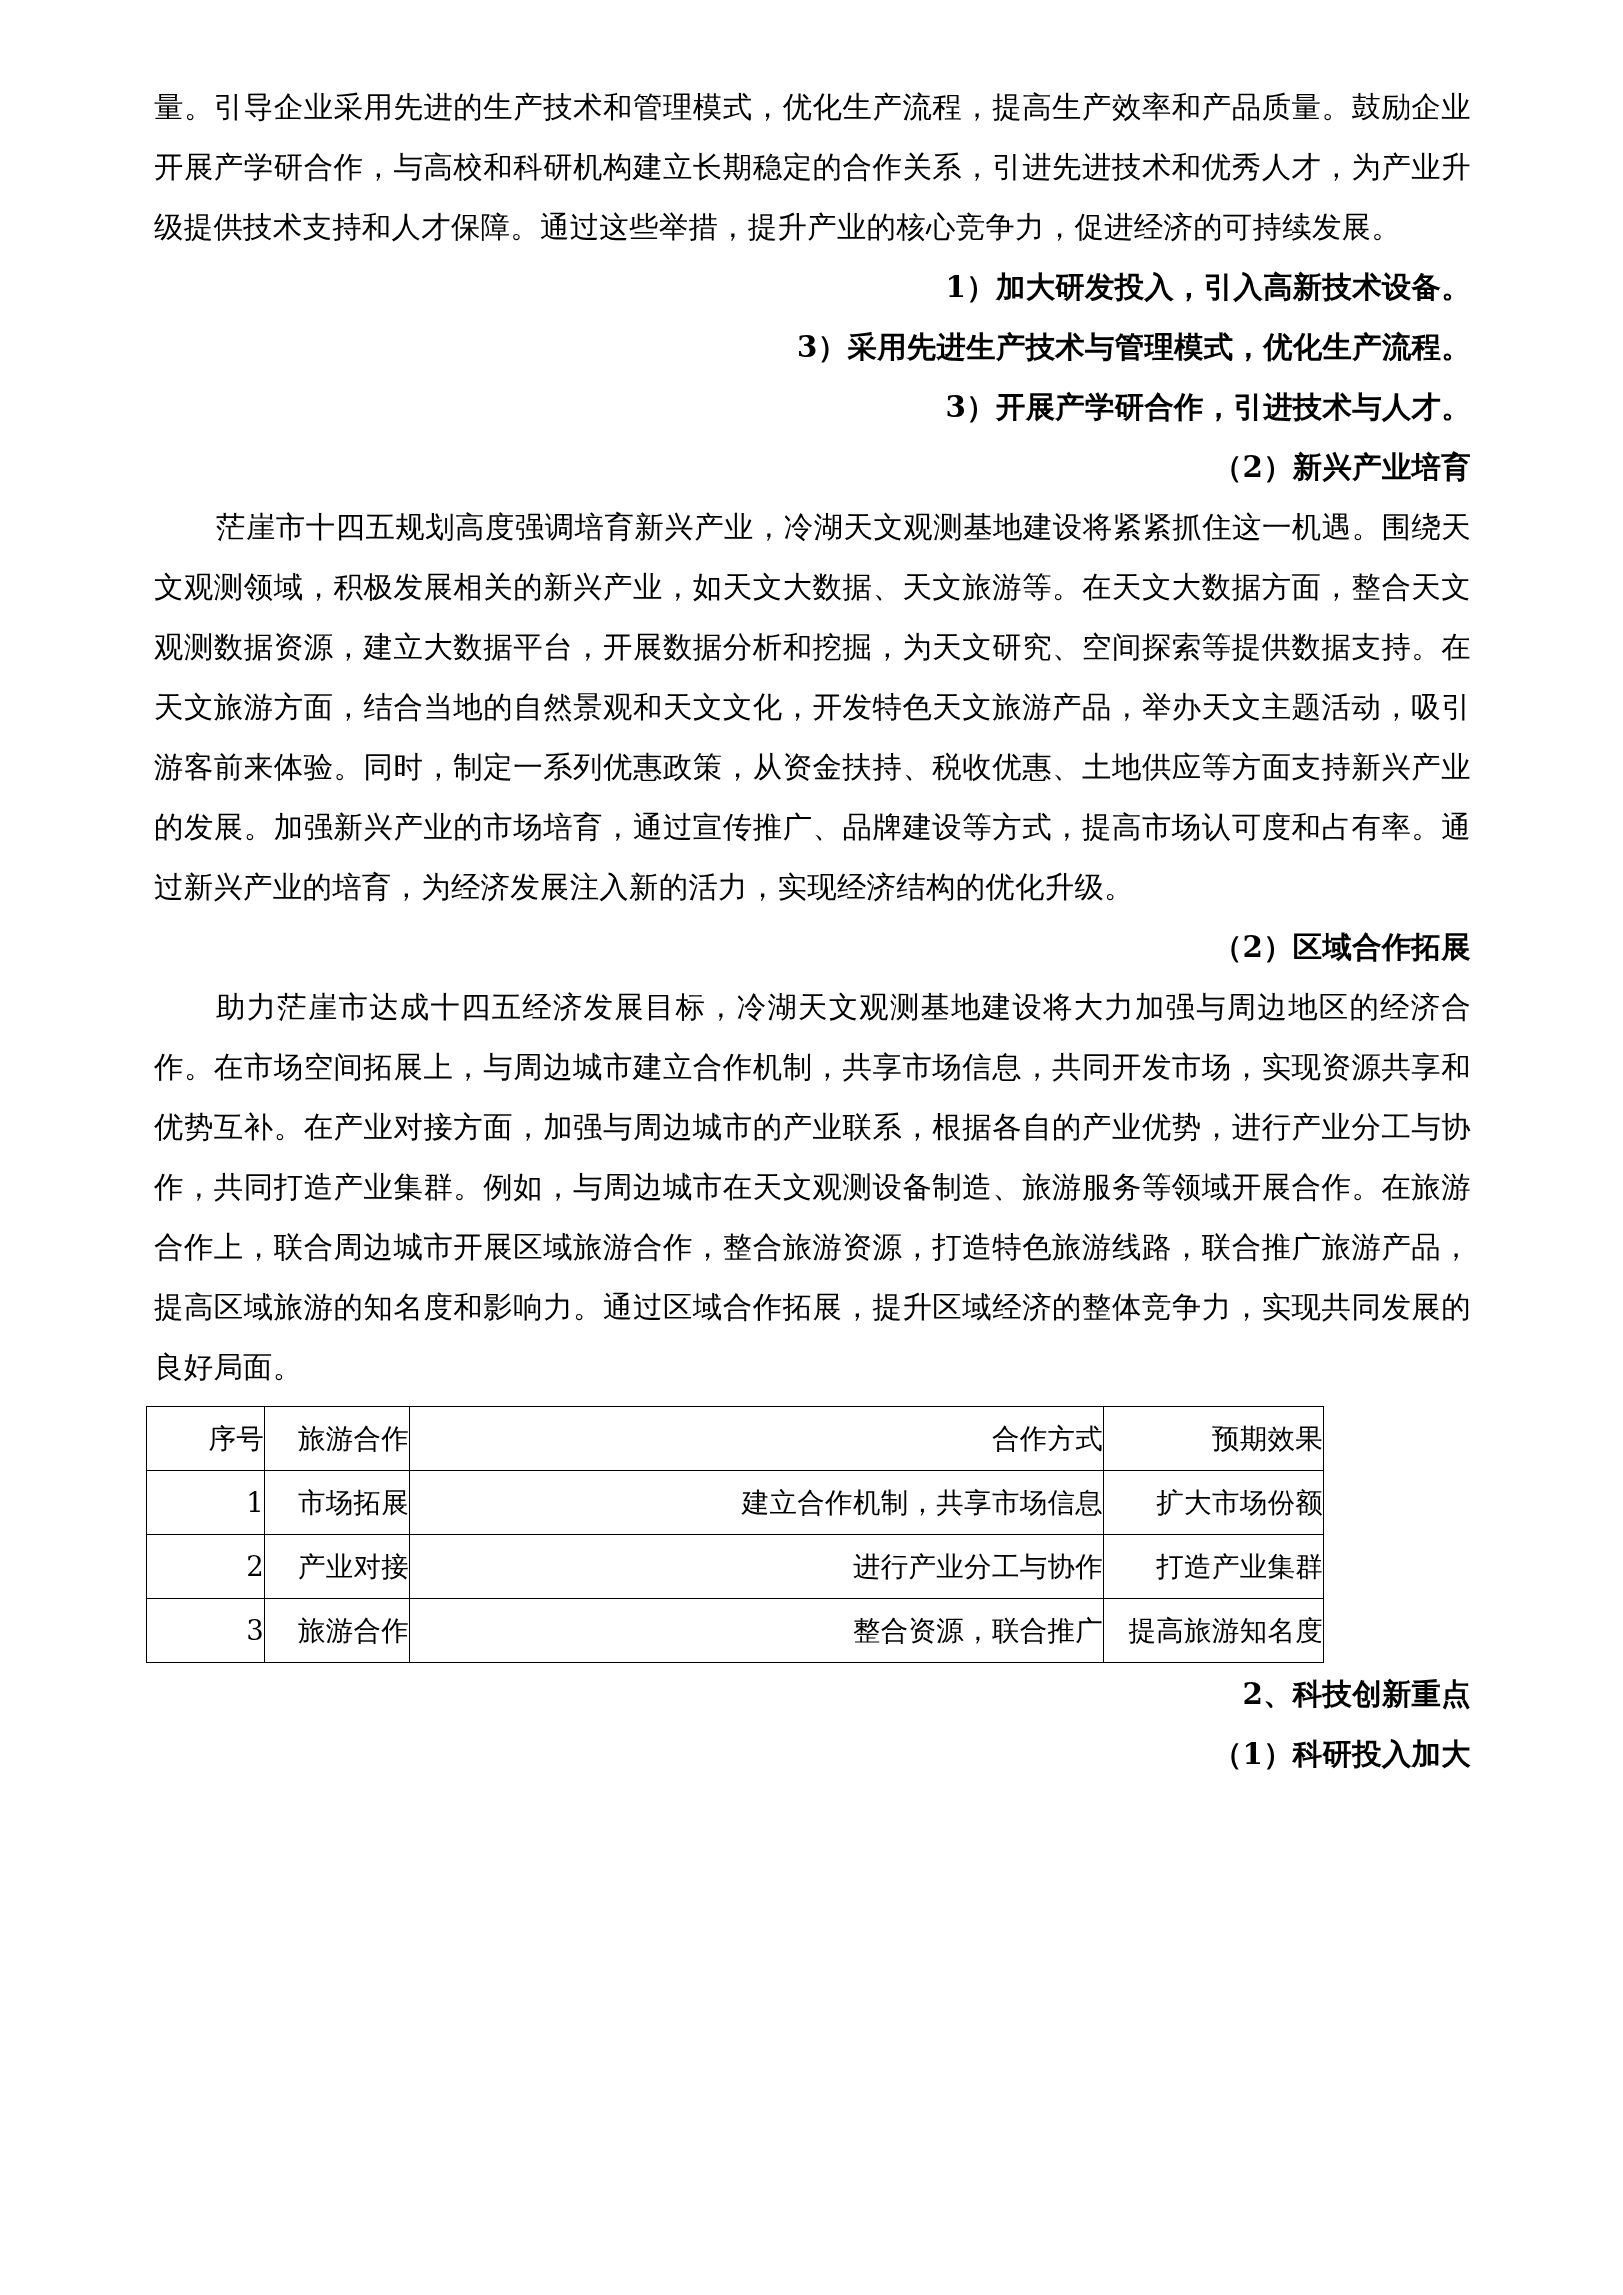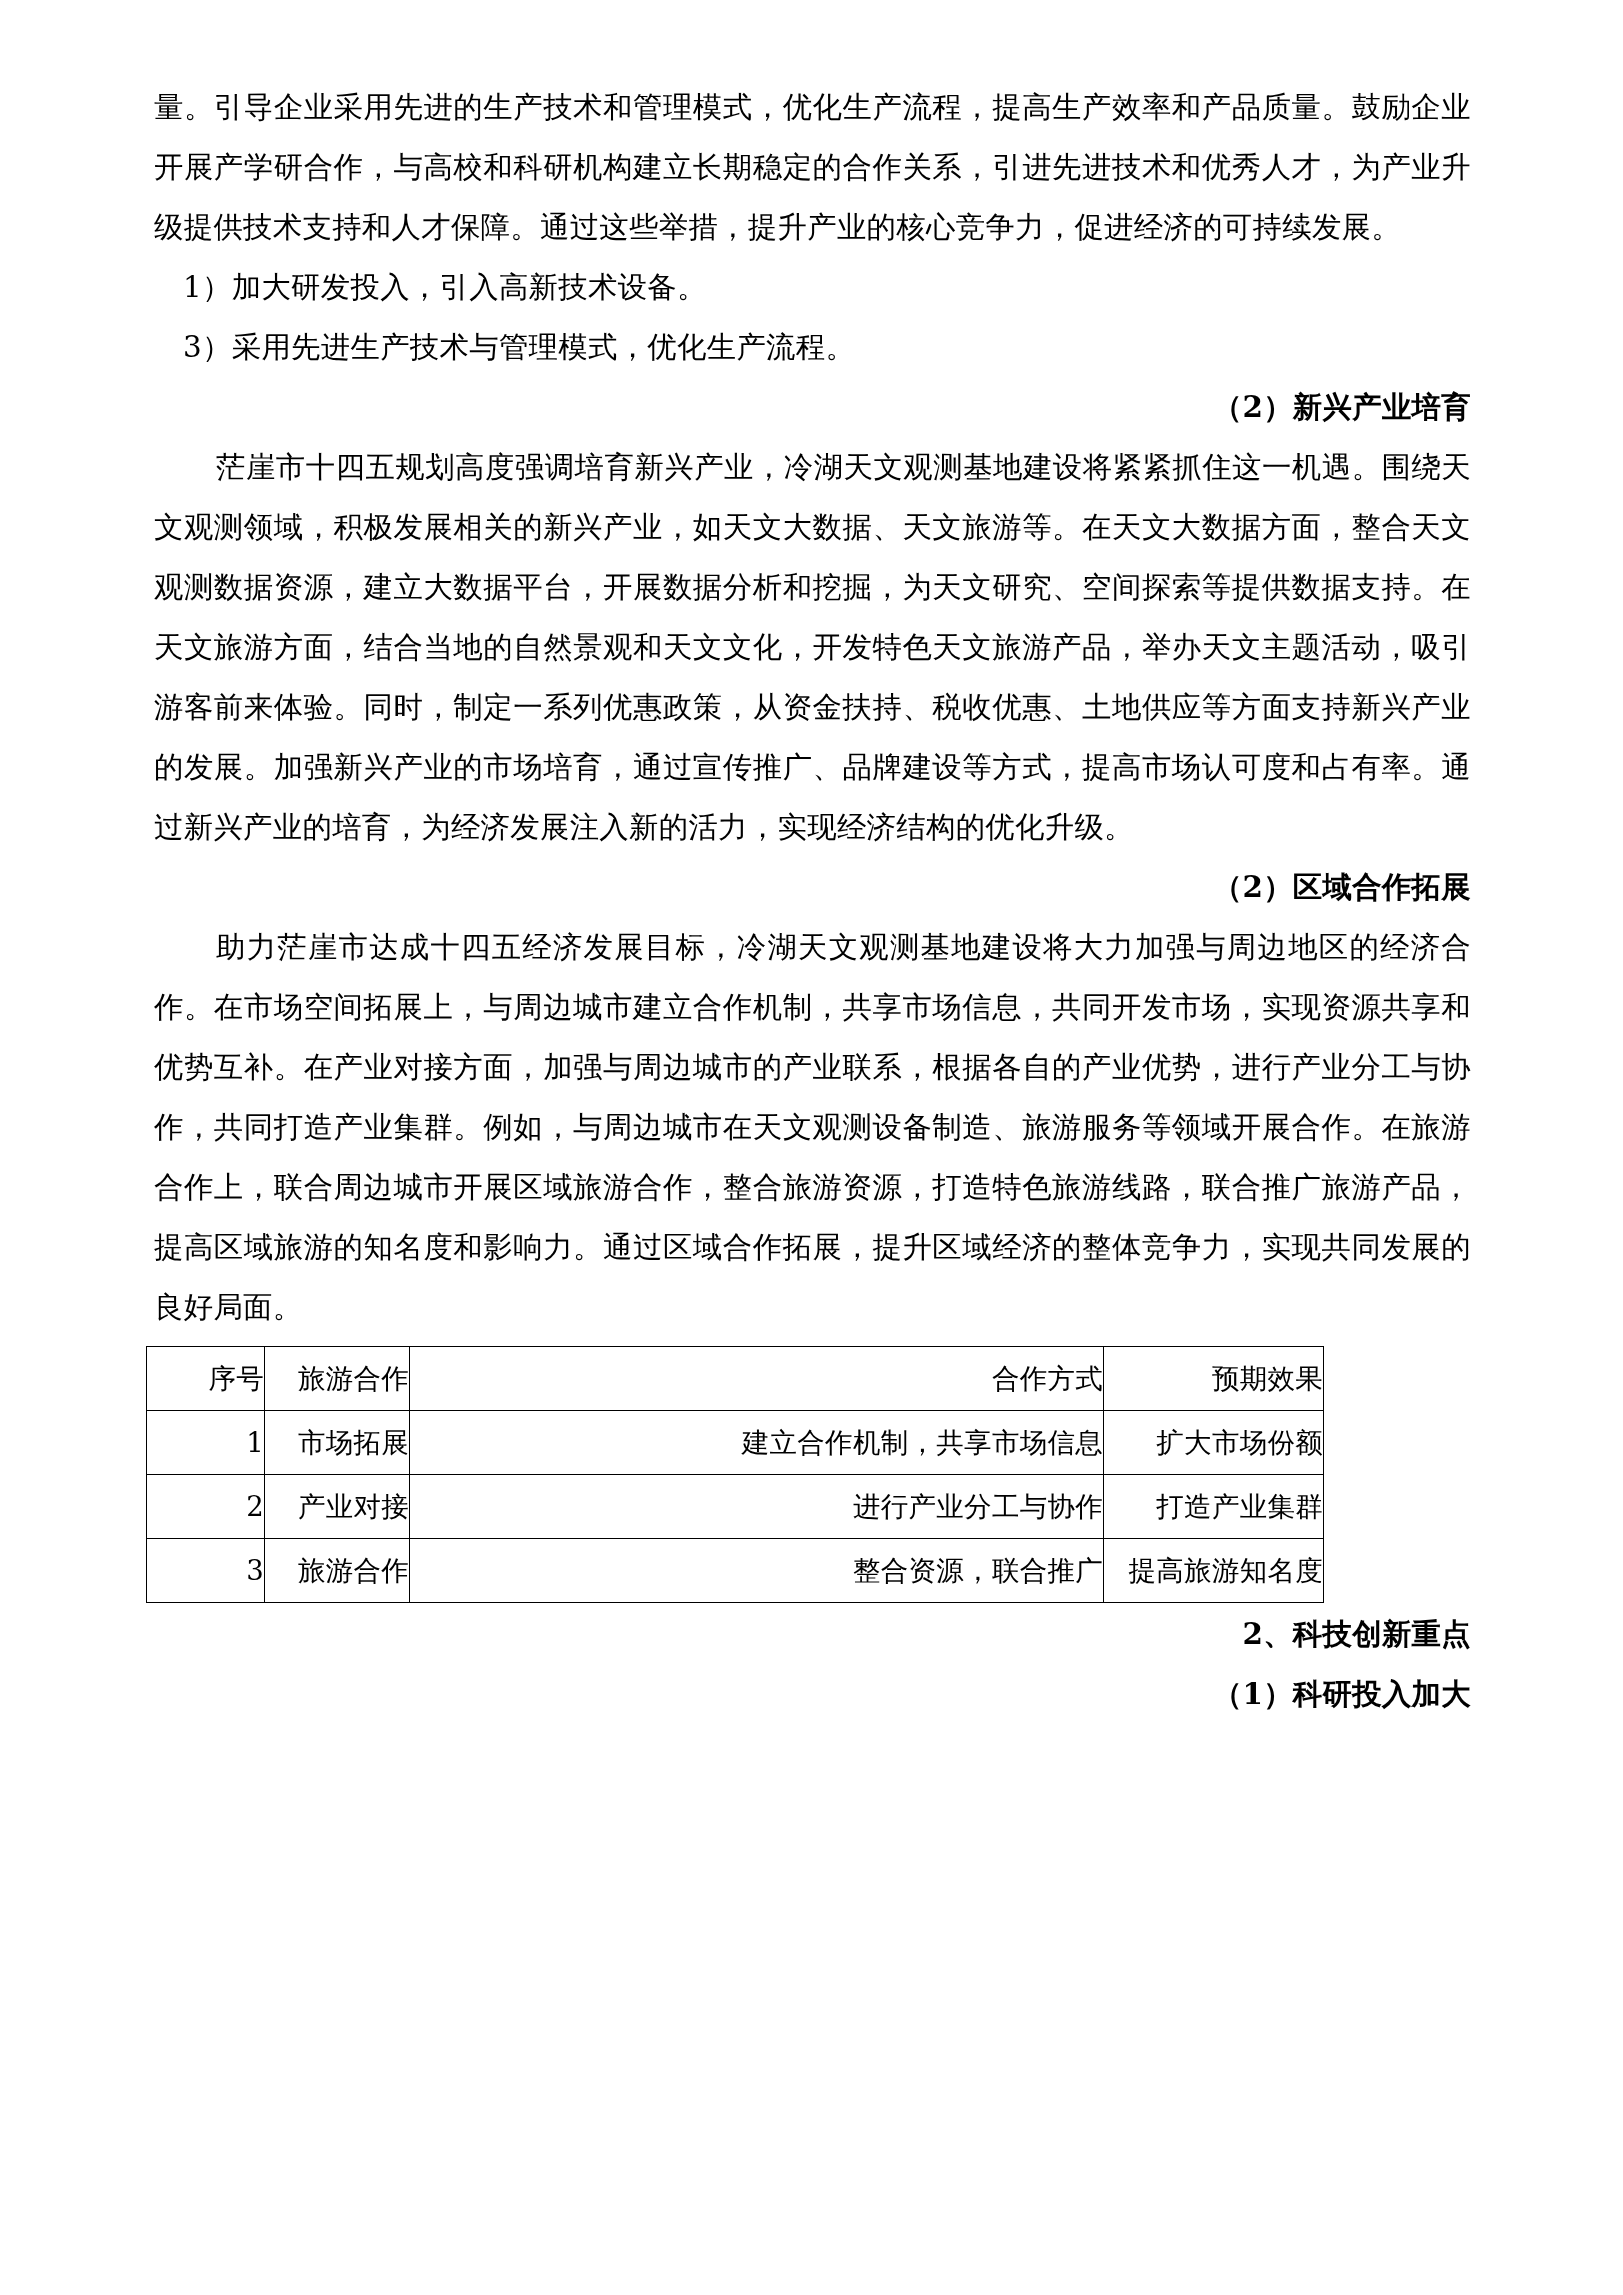--- a/index.html
+++ b/index.html
@@ -43,22 +43,23 @@
   }
   .para.indent {
     text-indent: 62px;
   }
 
   .listitem {
     font-size: 29.4px;
     line-height: 60px;
     margin: 0;
     padding-left: 29px;
-    text-align: left;
+    text-align: right;
     letter-spacing: 0.3px;
+    font-weight: bold;
   }
 
   .heading {
     font-size: 29.4px;
     line-height: 60px;
     margin: 0;
     font-weight: bold;
     letter-spacing: 0.3px;
     text-align: right;
   }
@@ -98,20 +99,21 @@
 </head>
 <body>
 
 <div class="page">
   <div class="content">
 
     <p class="para">量。引导企业采用先进的生产技术和管理模式，优化生产流程，提高生产效率和产品质量。鼓励企业开展产学研合作，与高校和科研机构建立长期稳定的合作关系，引进先进技术和优秀人才，为产业升级提供技术支持和人才保障。通过这些举措，提升产业的核心竞争力，促进经济的可持续发展。</p>
 
     <p class="listitem">1）加大研发投入，引入高新技术设备。</p>
     <p class="listitem">3）采用先进生产技术与管理模式，优化生产流程。</p>
+    <p class="listitem">3）开展产学研合作，引进技术与人才。</p>
 
     <p class="heading">（2）新兴产业培育</p>
 
     <p class="para indent">茫崖市十四五规划高度强调培育新兴产业，冷湖天文观测基地建设将紧紧抓住这一机遇。围绕天文观测领域，积极发展相关的新兴产业，如天文大数据、天文旅游等。在天文大数据方面，整合天文观测数据资源，建立大数据平台，开展数据分析和挖掘，为天文研究、空间探索等提供数据支持。在天文旅游方面，结合当地的自然景观和天文文化，开发特色天文旅游产品，举办天文主题活动，吸引游客前来体验。同时，制定一系列优惠政策，从资金扶持、税收优惠、土地供应等方面支持新兴产业的发展。加强新兴产业的市场培育，通过宣传推广、品牌建设等方式，提高市场认可度和占有率。通过新兴产业的培育，为经济发展注入新的活力，实现经济结构的优化升级。</p>
 
     <p class="heading">（2）区域合作拓展</p>
 
     <p class="para indent">助力茫崖市达成十四五经济发展目标，冷湖天文观测基地建设将大力加强与周边地区的经济合作。在市场空间拓展上，与周边城市建立合作机制，共享市场信息，共同开发市场，实现资源共享和优势互补。在产业对接方面，加强与周边城市的产业联系，根据各自的产业优势，进行产业分工与协作，共同打造产业集群。例如，与周边城市在天文观测设备制造、旅游服务等领域开展合作。在旅游合作上，联合周边城市开展区域旅游合作，整合旅游资源，打造特色旅游线路，联合推广旅游产品，提高区域旅游的知名度和影响力。通过区域合作拓展，提升区域经济的整体竞争力，实现共同发展的良好局面。</p>
 
     <div class="table-wrap">

